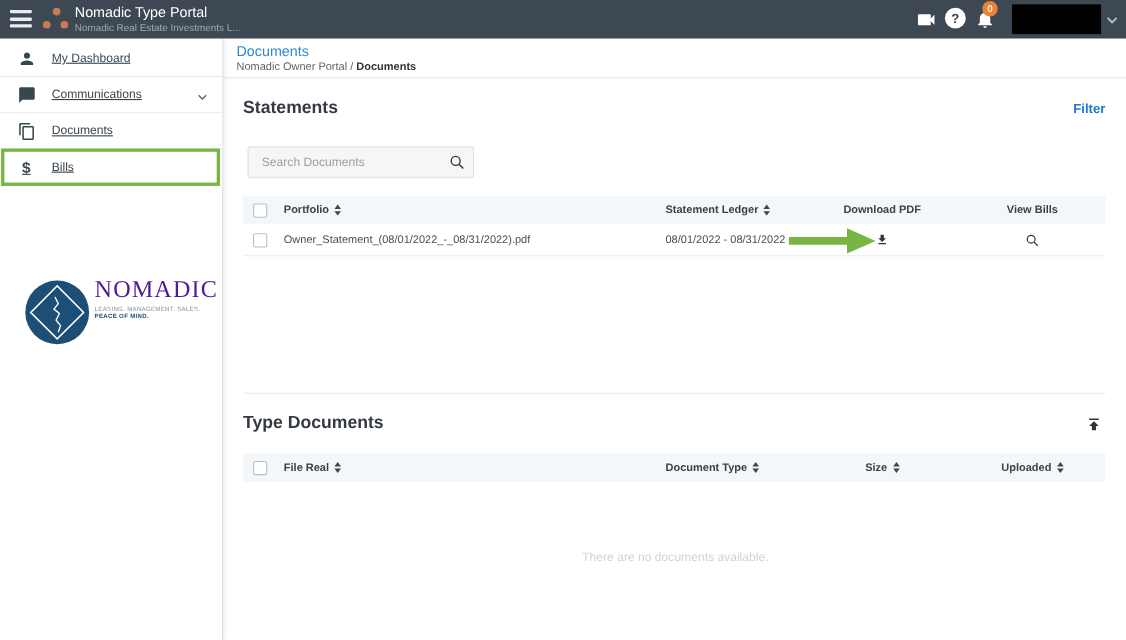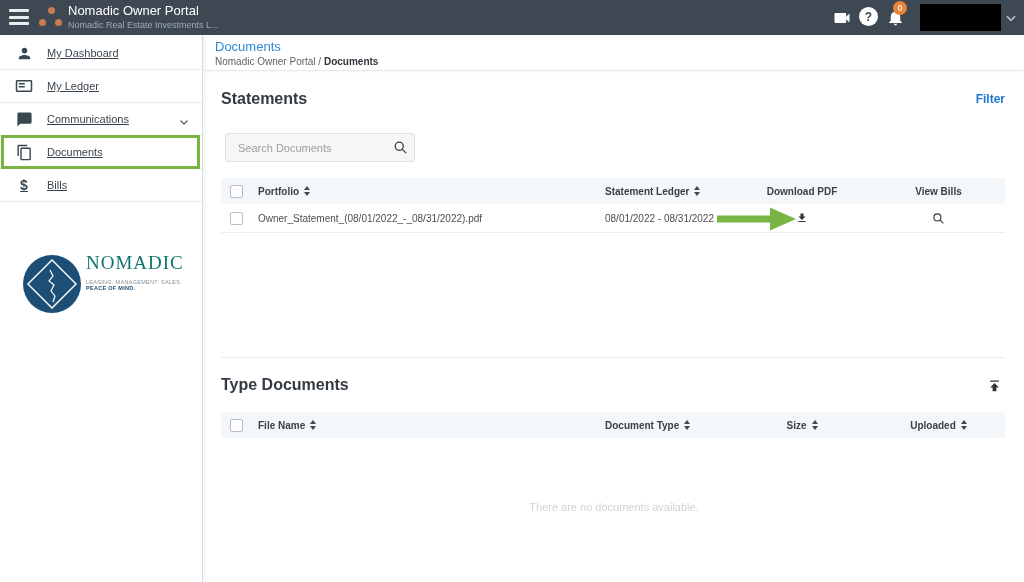--- a/index.html
+++ b/index.html
@@ -41,40 +41,40 @@
   .side-item:first-child { margin-top:2px; }
   .side-ico { width:20px; height:20px; margin-right:13px; display:flex; align-items:center; justify-content:center; }
   .side-label { font-size:11px; color:#3c4650; }
   .side-caret { position:absolute; right:12px; top:11px; width:12px; height:12px; }
   .dollar-glyph { font-size:14px; font-weight:bold; color:#37474f; }
 
   
   .brand { position:absolute; left:20px; top:214px; width:180px; height:100px; }
   .brand-circle { position:absolute; left:2px; top:5px; }
   .brand-text { position:absolute; left:66px; top:2px; width:114px; font-family:"Liberation Serif", serif; }
-  .brand-l1 { color:#0f766e; font-size:19px; letter-spacing:1px; line-height:24px; }
+  .brand-l1 { color:#4c1d95; font-size:22px; letter-spacing:1px; line-height:24px; }
   .brand-l2 { color:#1d4f76; font-size:16px; letter-spacing:2.5px; line-height:20px; margin-top:2px;
               border-bottom:1px solid #1d4f76; padding-bottom:3px; }
   .brand-tag { margin-top:4px; font-family:"Liberation Sans", sans-serif; font-size:5.5px; color:#8a8f94; letter-spacing:0.3px; }
   .brand-tag b { color:#1d4f76; }
 
   
   .main { position:absolute; left:204px; top:35px; width:820px; height:547px; background:#fff; }
   .crumb-band { position:absolute; left:0; top:0; width:820px; height:36px; background:#fff;
                 border-bottom:1px solid #e6e8ea; box-shadow:0 1px 3px rgba(0,0,0,0.04); padding:4px 0 0 11px; }
   .crumb-title { color:#2e87d4; font-size:13px; line-height:16px; cursor:default; }
   .crumb-path { font-size:10px; color:#5c646b; line-height:13px; }
   .crumb-path .cur { font-weight:bold; color:#2f353b; }
 
   .sec-head-row { position:absolute; left:17px; top:52px; width:784px; height:24px;
                   display:flex; align-items:center; justify-content:space-between; }
   .sec-heading { font-size:16px; font-weight:bold; color:#343a41; }
   .filter-link { font-size:12px; font-weight:bold; color:#1f78d1; cursor:pointer; }
 
-  .searchbox { position:absolute; left:21px; top:98px; width:190px; height:29px; background:#f6f6f6;
+  .searchbox { position:absolute; left:21px; top:98px; width:206px; height:29px; background:#f6f6f6;
                border:1px solid #e2e2e2; border-radius:3px; display:flex; align-items:center; }
   .searchbox input { flex:1; border:none; outline:none; background:transparent; padding:0 6px 0 12px;
                      font-size:11px; color:#444; font-family:"Liberation Sans", sans-serif; }
   .searchbox input::placeholder { color:#9aa0a5; }
   .search-btn { width:30px; height:27px; display:flex; align-items:center; justify-content:center; cursor:pointer; }
 
   .tbl { position:absolute; left:17px; width:784px; }
   .stmt-tbl { top:143px; }
   .other-tbl { top:377px; }
   .tbl-head { display:grid; grid-template-columns:37px 347px 127px 140px 133px; align-items:center;
@@ -111,21 +111,21 @@
       <div></div>
       <div></div>
       <div></div>
     </div>
   <div class="tridots">
       <span></span>
       <span></span>
       <span></span>
     </div>
   <div class="tb-title-wrap">
-    <div class="tb-title">Nomadic Owner Portal</div>
+    <div class="tb-title">Nomadic Type Portal</div>
     <div class="tb-sub">Nomadic Real Estate Investments L...</div>
   </div>
   <div class="tb-ico tb-videocam">
     <svg width="20" height="20" viewBox="0 0 24 24">
         <path fill="#ffffff" d="M17 10.5V7c0-.55-.45-1-1-1H4c-.55 0-1 .45-1 1v10c0 .55.45 1 1 1h12c.55 0 1-.45 1-1v-3.5l4 4v-11l-4 4z"></path>
       </svg>
   </div>
   <div class="tb-ico tb-help">
       <span>?</span>
     </div>
@@ -144,28 +144,20 @@
 </div>
 
 <div class="sidebar">
   <div class="side-item">
     <span class="side-ico">
       <svg width="17" height="17" viewBox="0 0 24 24">
           <path fill="#37474f" d="M12 12c2.21 0 4-1.79 4-4s-1.79-4-4-4-4 1.79-4 4 1.79 4 4 4zm0 2c-2.67 0-8 1.34-8 4v2h16v-2c0-2.66-5.33-4-8-4z"></path>
         </svg>
     </span>
     <span class="side-label">My Dashboard</span>
-  </div>
-  <div class="side-item">
-    <span class="side-ico">
-      <svg width="18" height="18" viewBox="0 0 24 24">
-          <path fill="#37474f" d="M21 4H3c-1.1 0-2 .9-2 2v12c0 1.1.9 2 2 2h18c1.1 0 2-.9 2-2V6c0-1.1-.9-2-2-2zm0 14H3V6h18v12zM5 8h8v2H5V8zm0 4h8v2H5v-2z"></path>
-        </svg>
-    </span>
-    <span class="side-label">My Ledger</span>
   </div>
   <div class="side-item">
     <span class="side-ico">
       <svg width="17" height="17" viewBox="0 0 24 24">
           <path fill="#37474f" d="M20 2H4c-1.1 0-2 .9-2 2v18l4-4h14c1.1 0 2-.9 2-2V4c0-1.1-.9-2-2-2z"></path>
         </svg>
     </span>
     <span class="side-label">Communications</span>
     <span class="side-caret">
       <svg width="12" height="12" viewBox="0 0 24 24">
@@ -289,21 +281,21 @@
         </svg>
     </div>
   </div>
 
   <div class="tbl other-tbl">
     <div class="tbl-head">
       <div class="cb-cell">
           <div class="checkbox"></div>
         </div>
       <div class="th">
-        <span>File Name</span>
+        <span>File Real</span>
         <span class="sort">
             <i class="up"></i>
             <i class="down"></i>
           </span>
       </div>
       <div class="th">
         <span>Document Type</span>
         <span class="sort">
             <i class="up"></i>
             <i class="down"></i>

